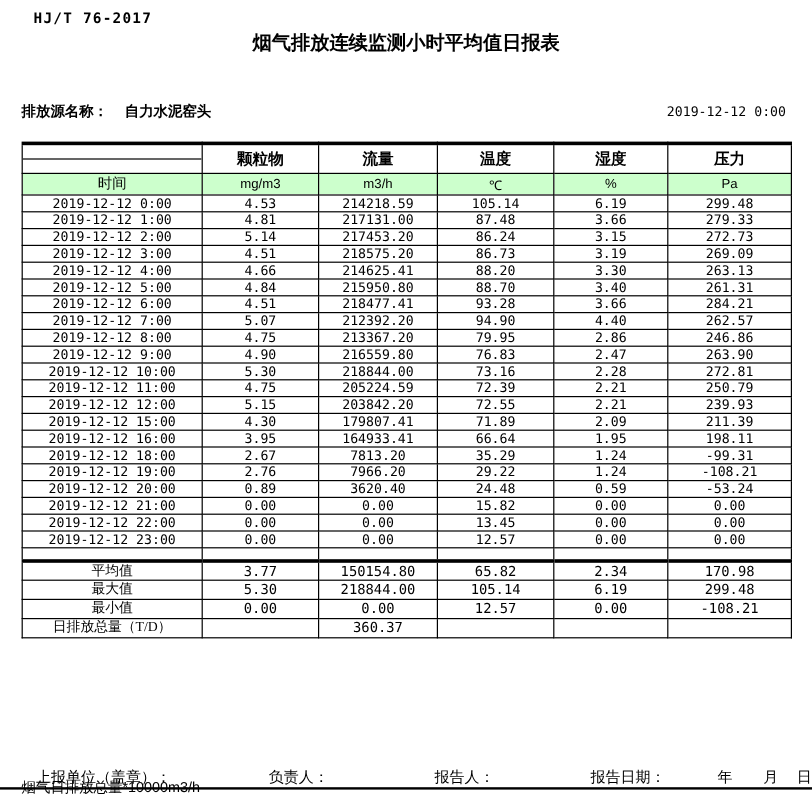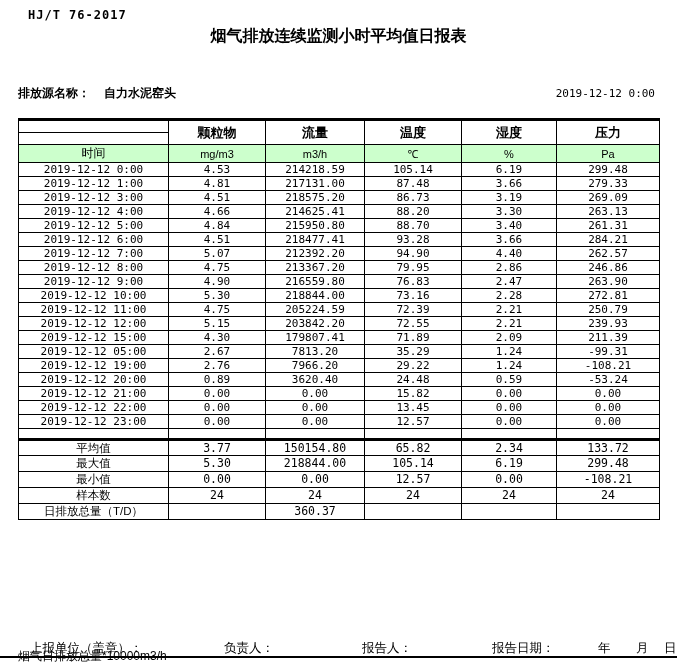--- a/index.html
+++ b/index.html
@@ -46,21 +46,21 @@
     height: 16px; background: var(--green, #ccffcc);
     font-weight: normal; font-size: 11px;
   }
   tr.units-row th:first-child { font-size: 12px; }
   tbody td {
     height: 13.6px; font-size: 11px; line-height: 13px;
     font-family: "DejaVu Sans Mono", "Liberation Sans", monospace;
   }
   tr.spacer td { height: 11px; border-bottom: 3px solid #000; }
   tbody.summary td { height: 16px; font-size: 11.5px; }
-  tbody.summary td:first-child { font-family: Liberation Sans, sans-serif; }
+  tbody.summary td:first-child { font-family: Liberation Serif, serif; }
 
   .note {
     position: absolute; top: 648px; left: 18px;
     font-size: 12px;
   }
   .sign-row { position: absolute; top: 640px; left: 0; width: 648px; height: 16px; font-size: 12.5px; }
   .sign-row span { position: absolute; white-space: nowrap; }
   .sign-unit   { left: 30px; }
   .sign-resp   { left: 224px; }
   .sign-report { left: 362px; }
@@ -127,20 +127,28 @@
       </tr>
       <tr class="data-row">
         <td>2019-12-12 1:00</td>
         <td>4.81</td>
         <td>217131.00</td>
         <td>87.48</td>
         <td>3.66</td>
         <td>279.33</td>
       </tr>
       <tr class="data-row">
+        <td>2019-12-12 2:00</td>
+        <td>5.14</td>
+        <td>217453.20</td>
+        <td>86.24</td>
+        <td>3.15</td>
+        <td>272.73</td>
+      </tr>
+      <tr class="data-row">
         <td>2019-12-12 3:00</td>
         <td>4.51</td>
         <td>218575.20</td>
         <td>86.73</td>
         <td>3.19</td>
         <td>269.09</td>
       </tr>
       <tr class="data-row">
         <td>2019-12-12 4:00</td>
         <td>4.66</td>
@@ -215,21 +223,29 @@
       </tr>
       <tr class="data-row">
         <td>2019-12-12 15:00</td>
         <td>4.30</td>
         <td>179807.41</td>
         <td>71.89</td>
         <td>2.09</td>
         <td>211.39</td>
       </tr>
       <tr class="data-row">
-        <td>2019-12-12 05:00</td>
+        <td>2019-12-12 16:00</td>
+        <td>3.95</td>
+        <td>164933.41</td>
+        <td>66.64</td>
+        <td>1.95</td>
+        <td>198.11</td>
+      </tr>
+      <tr class="data-row">
+        <td>2019-12-12 18:00</td>
         <td>2.67</td>
         <td>7813.20</td>
         <td>35.29</td>
         <td>1.24</td>
         <td>-99.31</td>
       </tr>
       <tr class="data-row">
         <td>2019-12-12 19:00</td>
         <td>2.76</td>
         <td>7966.20</td>
@@ -278,45 +294,37 @@
         <td></td>
       </tr>
     </tbody>
   <tbody class="summary">
       <tr class="summary-row">
         <td>平均值</td>
         <td>3.77</td>
         <td>150154.80</td>
         <td>65.82</td>
         <td>2.34</td>
-        <td>133.72</td>
+        <td>170.98</td>
       </tr>
       <tr class="summary-row">
         <td>最大值</td>
         <td>5.30</td>
         <td>218844.00</td>
         <td>105.14</td>
         <td>6.19</td>
         <td>299.48</td>
       </tr>
       <tr class="summary-row">
         <td>最小值</td>
         <td>0.00</td>
         <td>0.00</td>
         <td>12.57</td>
         <td>0.00</td>
         <td>-108.21</td>
-      </tr>
-      <tr class="summary-row">
-        <td>样本数</td>
-        <td>24</td>
-        <td>24</td>
-        <td>24</td>
-        <td>24</td>
-        <td>24</td>
       </tr>
       <tr class="summary-row">
         <td>日排放总量（T/D）</td>
         <td></td>
         <td>360.37</td>
         <td></td>
         <td></td>
         <td></td>
       </tr>
     </tbody>

